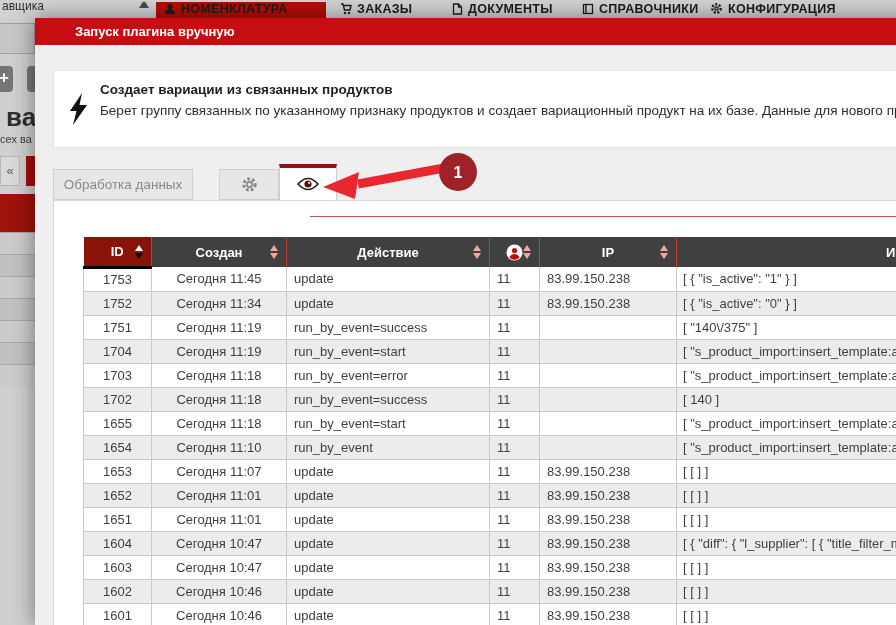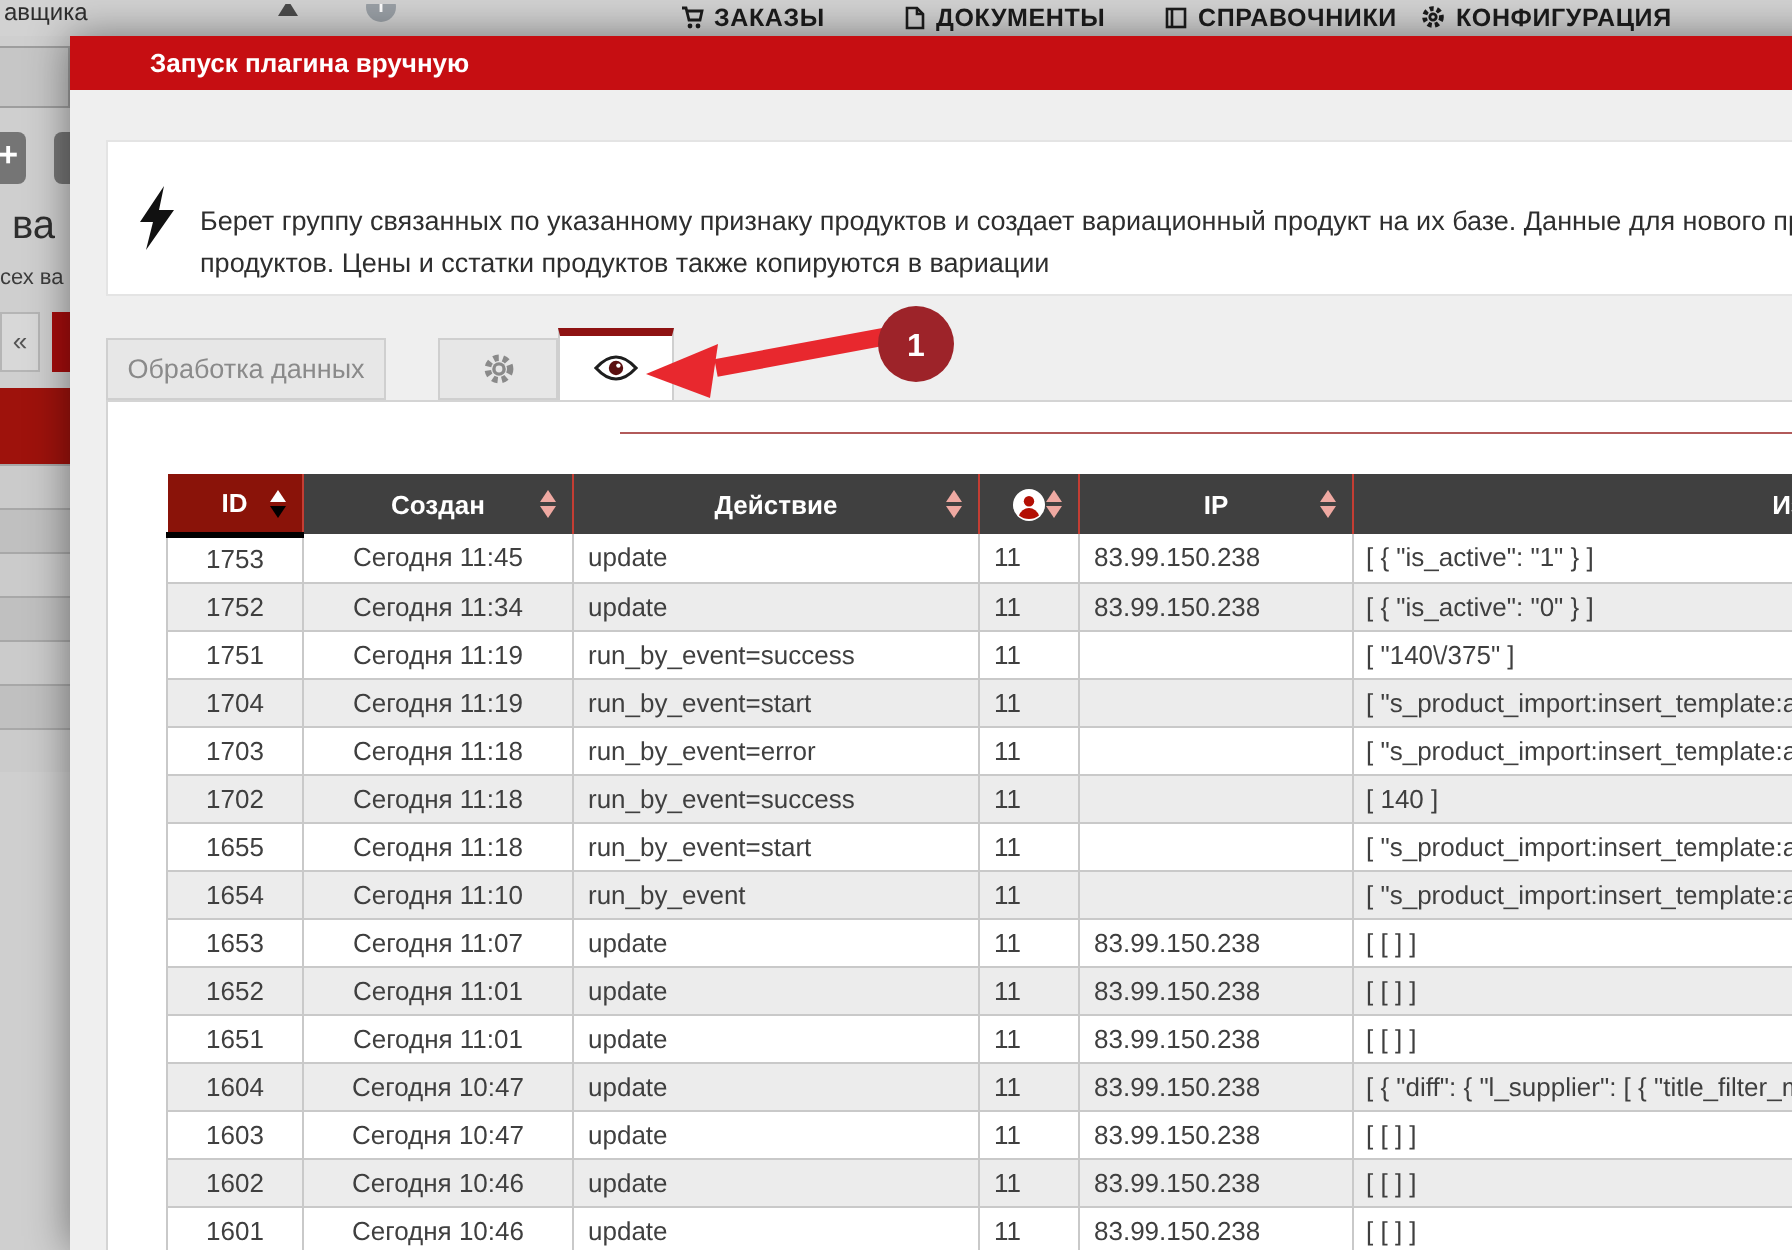--- a/index.html
+++ b/index.html
@@ -18,21 +18,21 @@
                  border-left:5px solid transparent; border-right:5px solid transparent; border-bottom:8px solid #4a4a4a; }
   .bg-info-icon { position:absolute; left:183px; top:-6px; width:15px; height:15px; border-radius:50%;
                   background:#9aa0a6; color:#fff; font-size:10px; font-weight:bold; text-align:center; line-height:15px; }
 
   .left-strip { position:absolute; left:0; top:18px; width:35px; height:607px; background:#cfcfcf; overflow:hidden; }
   .bg-field { position:absolute; left:0; top:5px; width:35px; height:31px; background:#c6c6c6; border:1px solid #9e9e9e; border-left:none; }
   .bg-plus-btn { position:absolute; top:48px; height:26px; background:#757575; border-radius:4px;
                  color:#fff; font-size:17px; font-weight:bold; text-align:right; line-height:24px; padding-right:4px; }
   .bg-plus-1 { left:-12px; width:25px; }
   .bg-plus-2 { left:27px; width:20px; }
-  .bg-heading { position:absolute; left:6px; top:84px; font-size:20px; font-weight:normal; color:#2f2f2f; }
+  .bg-heading { position:absolute; left:6px; top:84px; font-size:26px; font-weight:bold; color:#2f2f2f; }
   .bg-subtext { position:absolute; left:0; top:115px; font-size:11px; color:#3c3c3c; white-space:nowrap; }
   .bg-page-prev { position:absolute; left:0; top:138px; width:20px; height:30px; background:#d8d8d8; border:1px solid #b5b5b5;
                   color:#555; font-size:13px; text-align:center; line-height:28px; }
   .bg-page-active { position:absolute; left:26px; top:138px; width:14px; height:30px; background:#a50d0d; }
   .bg-table-head { position:absolute; left:0; top:176px; width:35px; height:38px; background:#9e120c; }
   .bg-row { position:absolute; left:0; width:35px; height:22px; border-top:1px solid #a8a8a8; }
   .bg-row.a { background:#cbcbcb; } .bg-row.b { background:#c0c0c0; }
 
   
   .modal { position:absolute; left:35px; top:18px; width:1062px; height:607px;
@@ -81,20 +81,29 @@
   .annotation { position:absolute; left:310px; top:145px; width:170px; height:60px; z-index:9; pointer-events:none; }
 </style>
 </head>
 <body>
 
 <div class="top-nav">
   <span class="bg-partial-text">авщика</span>
   <span class="bg-sort-tri"></span>
   <span class="bg-info-icon">i</span>
 
+  <div class="nav-active-block">
+    <span class="nav-item">
+      <svg width="12" height="12" viewBox="0 0 12 12">
+          <circle cx="6" cy="3.5" r="2.6" fill="#1c1c1c"></circle>
+          <path d="M1 11 a5 5 0 0 1 10 0 z" fill="#1c1c1c"></path>
+        </svg>
+      <span>НОМЕНКЛАТУРА</span>
+    </span>
+  </div>
   <span class="nav-item" style="left:340px">
     <svg width="12" height="12" viewBox="0 0 12 12">
         <path d="M1 1h2l1.5 6h5.5l1-4.5H3.6" fill="none" stroke="#1c1c1c" stroke-width="1.4"></path>
         <circle cx="5" cy="10" r="1.2" fill="#1c1c1c"></circle>
         <circle cx="9" cy="10" r="1.2" fill="#1c1c1c"></circle>
       </svg>
     <span>ЗАКАЗЫ</span>
   </span>
   <span class="nav-item" style="left:452px">
     <svg width="11" height="12" viewBox="0 0 11 12">
@@ -138,22 +147,22 @@
 </div>
 
 <div class="modal">
   <div class="modal-header">Запуск плагина вручную</div>
   <div class="modal-body">
 
     <div class="desc-card">
       <svg class="desc-bolt" width="22" height="32" viewBox="0 0 22 32">
         <polygon points="14,0 2,18 8.5,18 5,32 19,12 11.5,12" fill="#111"></polygon>
       </svg>
+      <div class="desc-title">Создает вариации из связанных продуктов</div>
       <div class="desc-line1">Берет группу связанных по указанному признаку продуктов и создает вариационный продукт на их базе. Данные для нового прод</div>
-      <div class="desc-line2">продуктов. Цены и сстатки продуктов также копируются в вариации</div>
     </div>
 
     <div class="tab tab-data">
       <span>Обработка данных</span>
     </div>
     <div class="tab tab-gear">
       <svg width="17" height="17" viewBox="0 0 17 17">
         <circle cx="8.5" cy="8.5" r="5.6" fill="none" stroke="#8a8a8a" stroke-width="3.2" stroke-dasharray="2.6 2.1"></circle>
         <circle cx="8.5" cy="8.5" r="3.4" fill="#8a8a8a"></circle>
         <circle cx="8.5" cy="8.5" r="1.7" fill="#e7e7e7"></circle>

